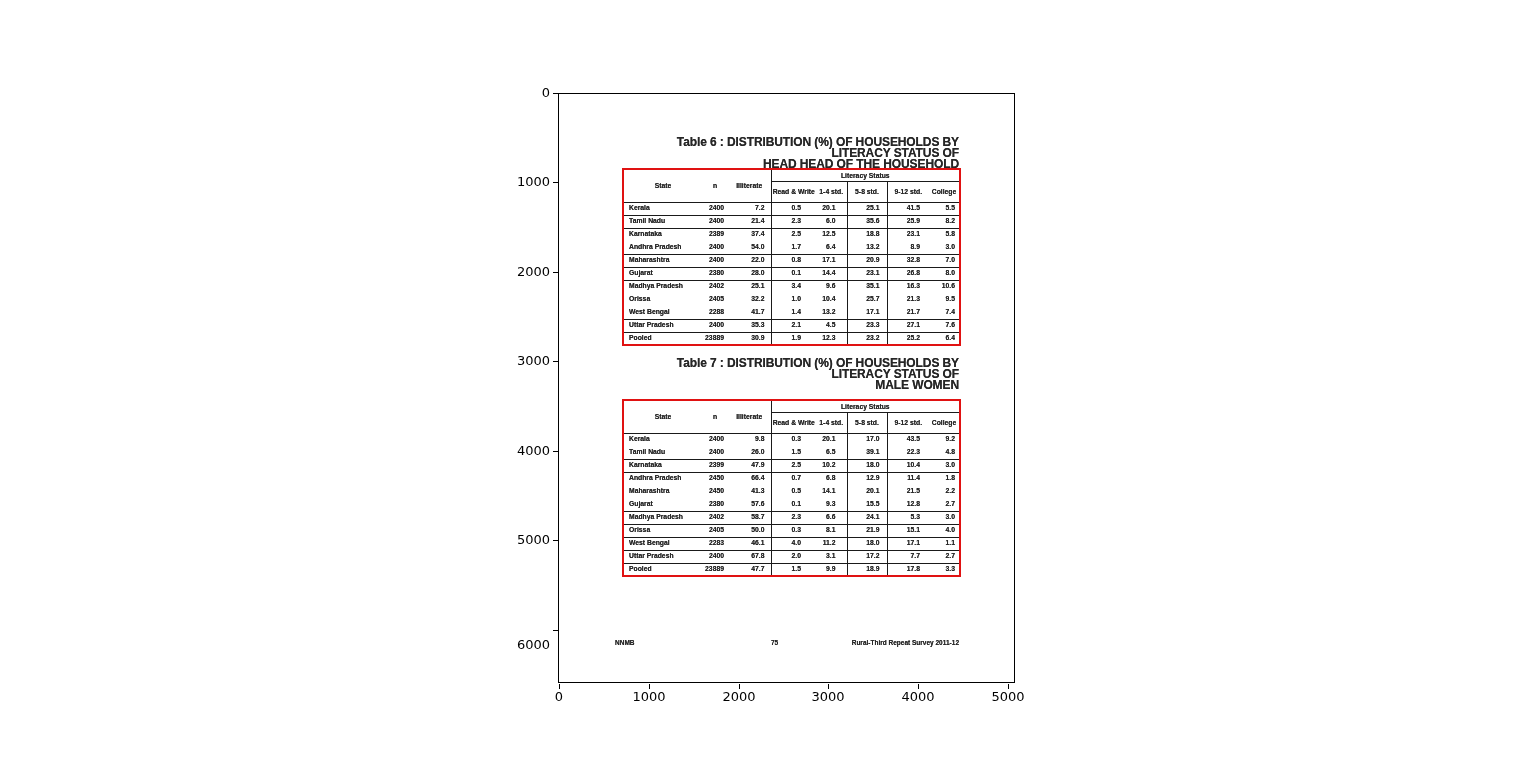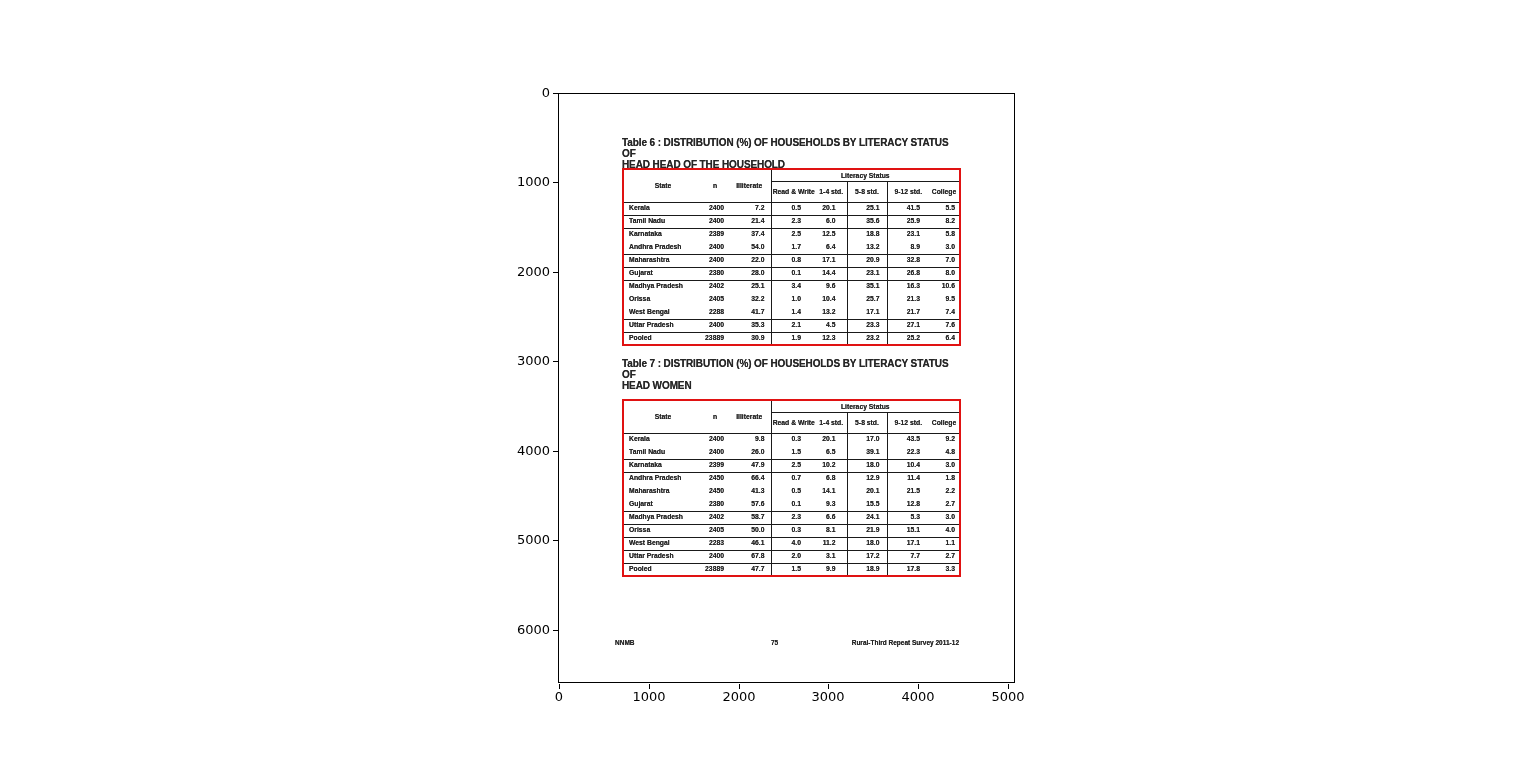--- a/index.html
+++ b/index.html
@@ -11,22 +11,22 @@
                 border:1px solid #000; background:#fff; }
   .ytick-label { position:absolute; width:44px; text-align:right; font-size:13px; color:#000;
                  height:16px; line-height:16px; }
   .xtick-label { position:absolute; width:56px; text-align:center; font-size:13px; color:#000;
                  height:16px; line-height:16px; top:689px; }
   .tick-mark { position:absolute; background:#000; }
 
   
   .scan { color:#262626; font-family:"Liberation Sans", sans-serif; font-weight:700;
           text-shadow:0 0 0.5px #4a4a4a; }
-  .tbl-title { position:absolute; left:63px; width:337px; text-align:left;
-               font-size:10px; line-height:11px; letter-spacing:-0.1px; }
+  .tbl-title { position:absolute; left:63px; width:337px; text-align:right;
+               font-size:12px; line-height:11px; letter-spacing:-0.1px; }
   .doc-table { position:absolute; left:63px; width:337px; border-collapse:collapse;
                table-layout:fixed; font-size:6.8px; line-height:1; }
   .doc-table td, .doc-table th { font-weight:700; vertical-align:middle; overflow:hidden;
                                  white-space:nowrap; }
   .doc-table th { text-align:center; white-space:normal; line-height:7.5px; }
   .doc-table tr { height:13px; }
   tr.hdr1 { height:12px; } tr.hdr2 { height:21px; }
   .bL { border-left:1px solid #1a1a1a; }
   .bB { border-bottom:1px solid #1a1a1a; }
   tr.sep td { border-bottom:1px solid #1a1a1a; }
@@ -46,21 +46,21 @@
 <body>
 
 <div>
 
   <div class="ytick-label" style="left:506px; top:85px;">0</div>
   <div class="ytick-label" style="left:506px; top:174px;">1000</div>
   <div class="ytick-label" style="left:506px; top:264px;">2000</div>
   <div class="ytick-label" style="left:506px; top:353px;">3000</div>
   <div class="ytick-label" style="left:506px; top:443px;">4000</div>
   <div class="ytick-label" style="left:506px; top:532px;">5000</div>
-  <div class="ytick-label" style="left:506px; top:622px;text-align:right;">6000</div>
+  <div class="ytick-label" style="left:506px; top:637px;text-align:right;">6000</div>
   <div class="tick-mark" style="left:553px; top:93px;  width:5px; height:1px;"></div>
   <div class="tick-mark" style="left:553px; top:182px; width:5px; height:1px;"></div>
   <div class="tick-mark" style="left:553px; top:272px; width:5px; height:1px;"></div>
   <div class="tick-mark" style="left:553px; top:361px; width:5px; height:1px;"></div>
   <div class="tick-mark" style="left:553px; top:451px; width:5px; height:1px;"></div>
   <div class="tick-mark" style="left:553px; top:540px; width:5px; height:1px;"></div>
   <div class="tick-mark" style="left:553px; top:630px; width:5px; height:1px;"></div>
 
   <div class="xtick-label" style="left:531px;">0</div>
   <div class="xtick-label" style="left:621px;">1000</div>
@@ -217,21 +217,21 @@
               <td class="c4">12.3</td>
               <td class="c5 bL">23.2</td>
               <td class="c6 bL">25.2</td>
               <td class="c7">6.4</td>
             </tr>
           </tbody>
       </table>
 
       <div class="tbl-title" style="top:264px;">
         <div>Table 7 : DISTRIBUTION (%) OF HOUSEHOLDS BY LITERACY STATUS OF</div>
-        <div>HEAD WOMEN</div>
+        <div>MALE WOMEN</div>
       </div>
       <table class="doc-table" style="top:305px; border:2px solid #e01212;">
         <colgroup>
           <col style="width:79px">
             <col style="width:26px">
             <col style="width:43px">
             <col style="width:45px">
           <col style="width:31px">
             <col style="width:40px">
             <col style="width:42px">

